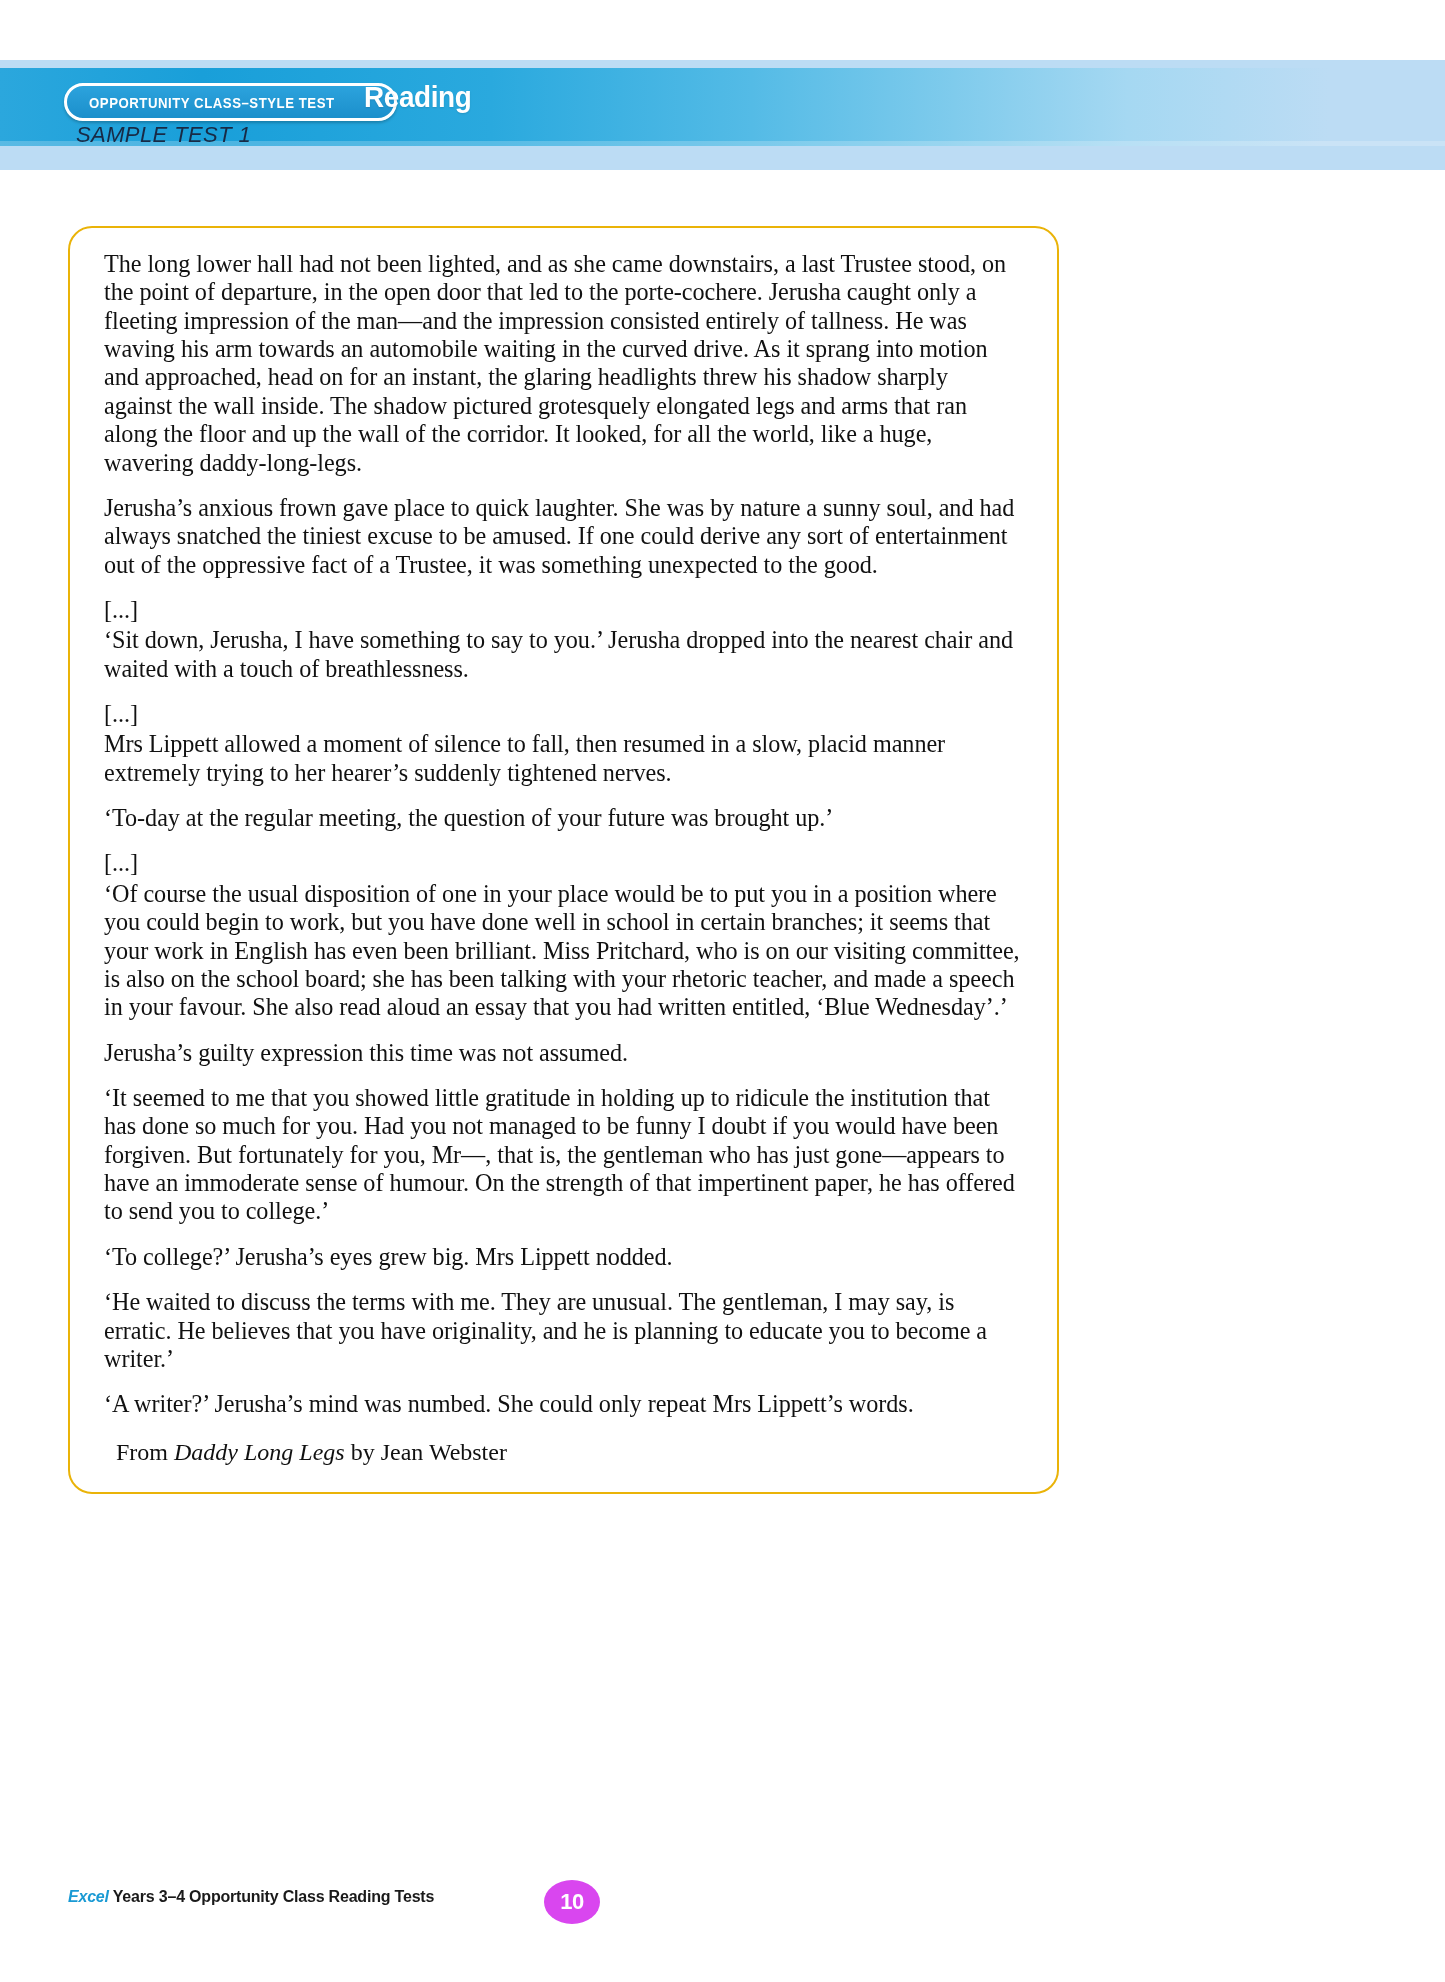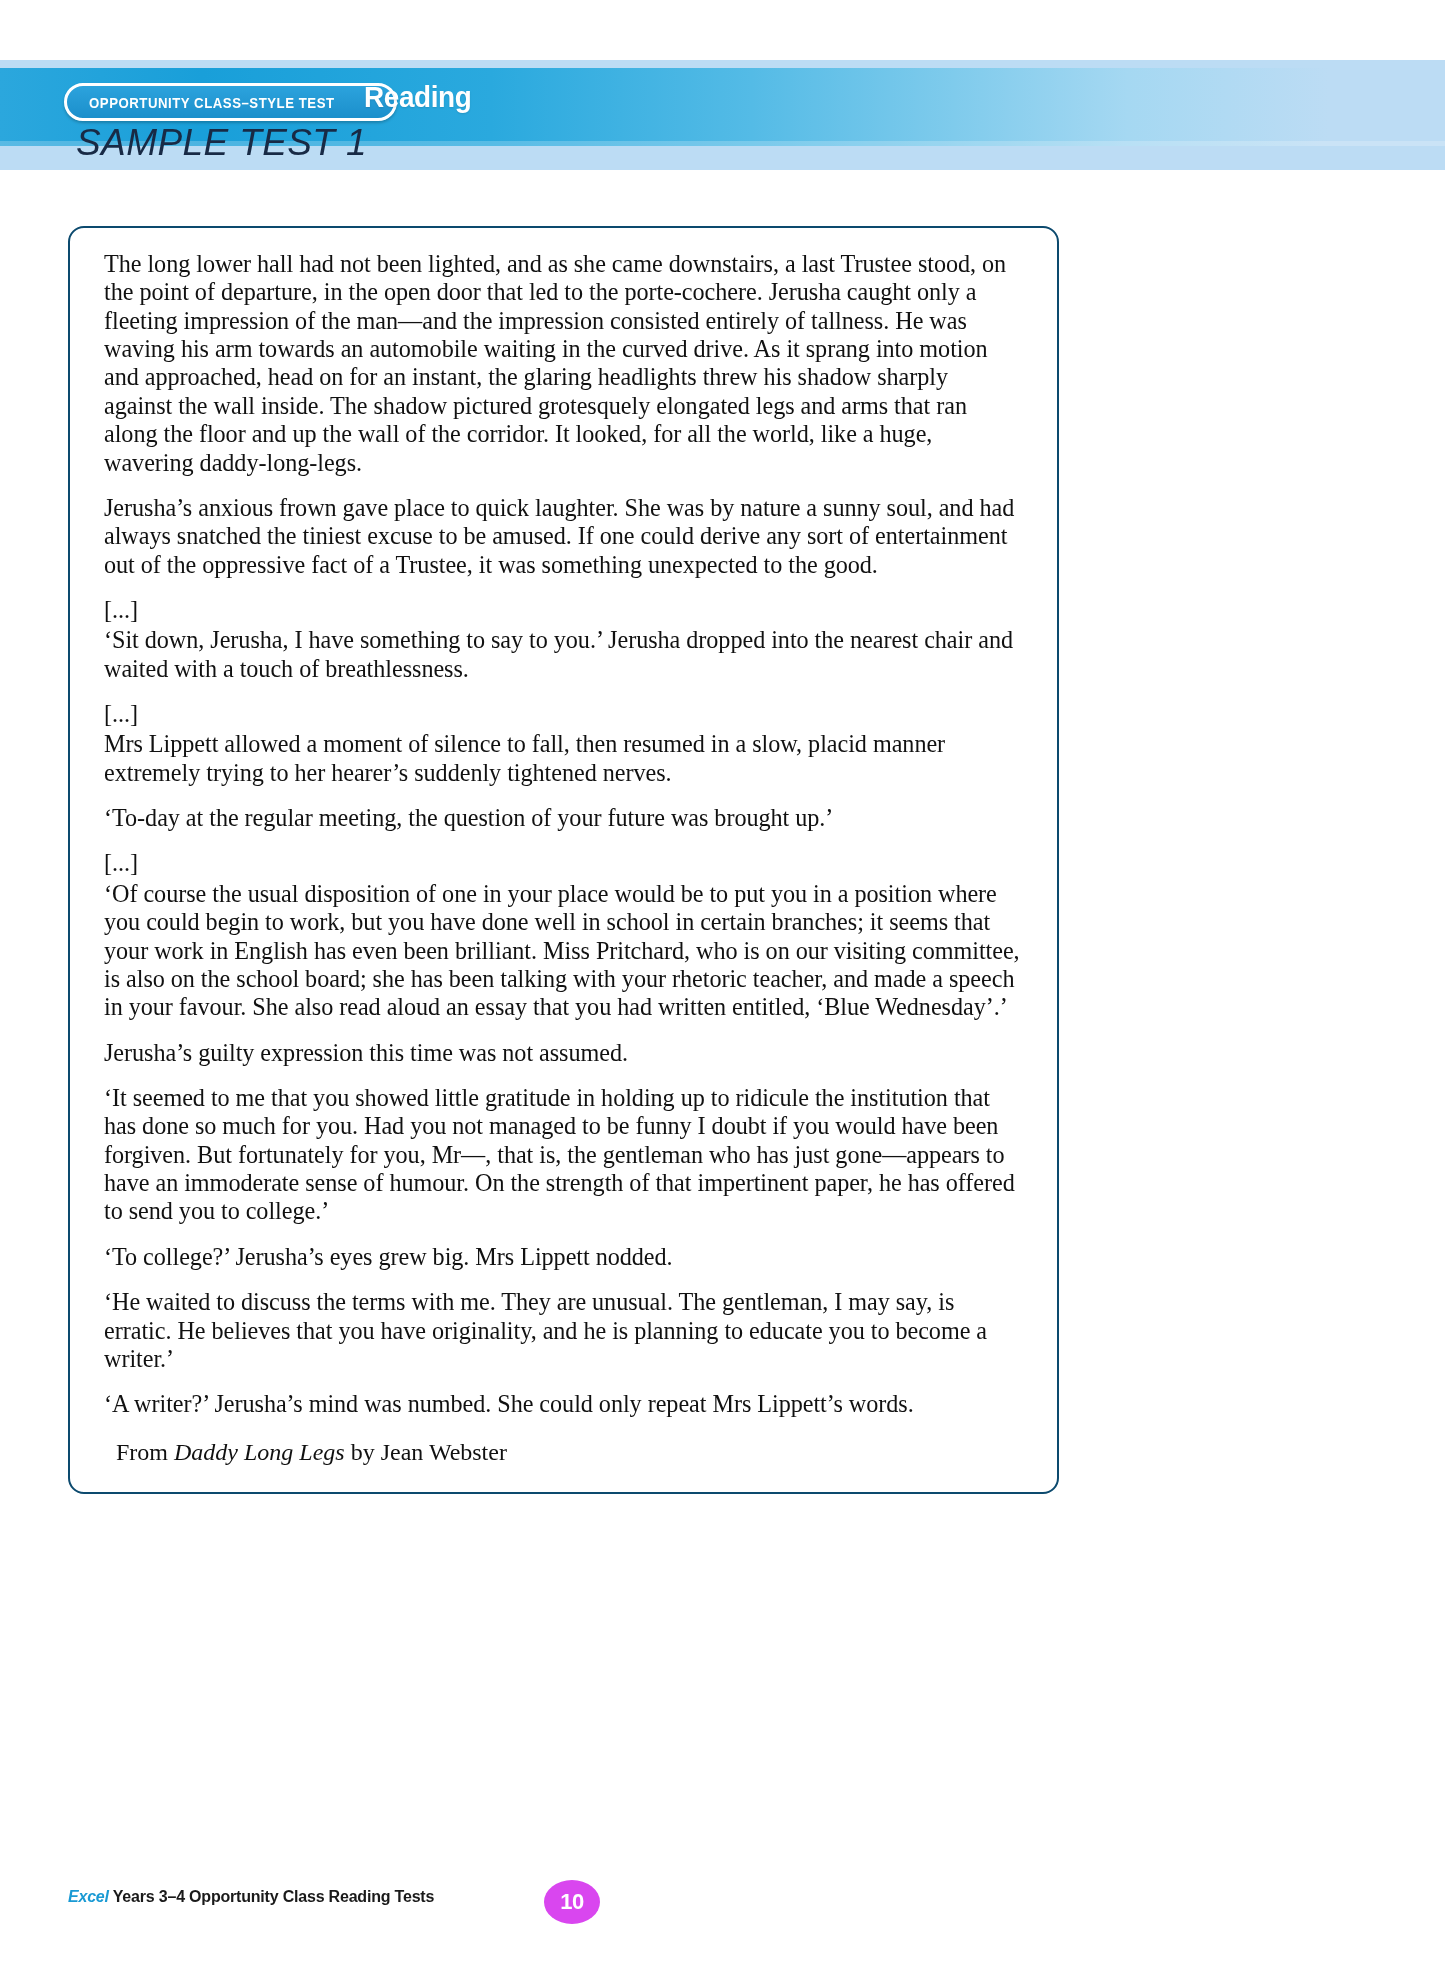--- a/index.html
+++ b/index.html
@@ -84,35 +84,35 @@
     transform: scaleX(0.93);
     transform-origin: left center;
     text-shadow: 0 1px 2px rgba(0,0,0,0.12);
   }
   .sample-test-title {
     position: absolute;
     left: 76px;
     top: 122px;
     font-family: "Liberation Sans", "DejaVu Sans", sans-serif;
     font-style: italic;
-    font-size: 37px;
+    font-size: 22px;
     font-weight: 400;
     color: #182a45;
     letter-spacing: 0.4px;
   }
 
   
   .passage-box {
     position: absolute;
     left: 68px;
     top: 226px;
     width: 991px;
     box-sizing: border-box;
-    border: 2px solid #0c4a6e;
-    border-radius: 16px;
+    border: 2px solid #eab308;
+    border-radius: 24px;
     background: #ffffff;
     padding: 22px 36px 26px 34px;
   }
   .passage-p {
     font-size: 24.2px;
     line-height: 1.172;
     color: #111111;
     margin: 0 0 17px 0;
     text-align: left;
     letter-spacing: -0.05px;

